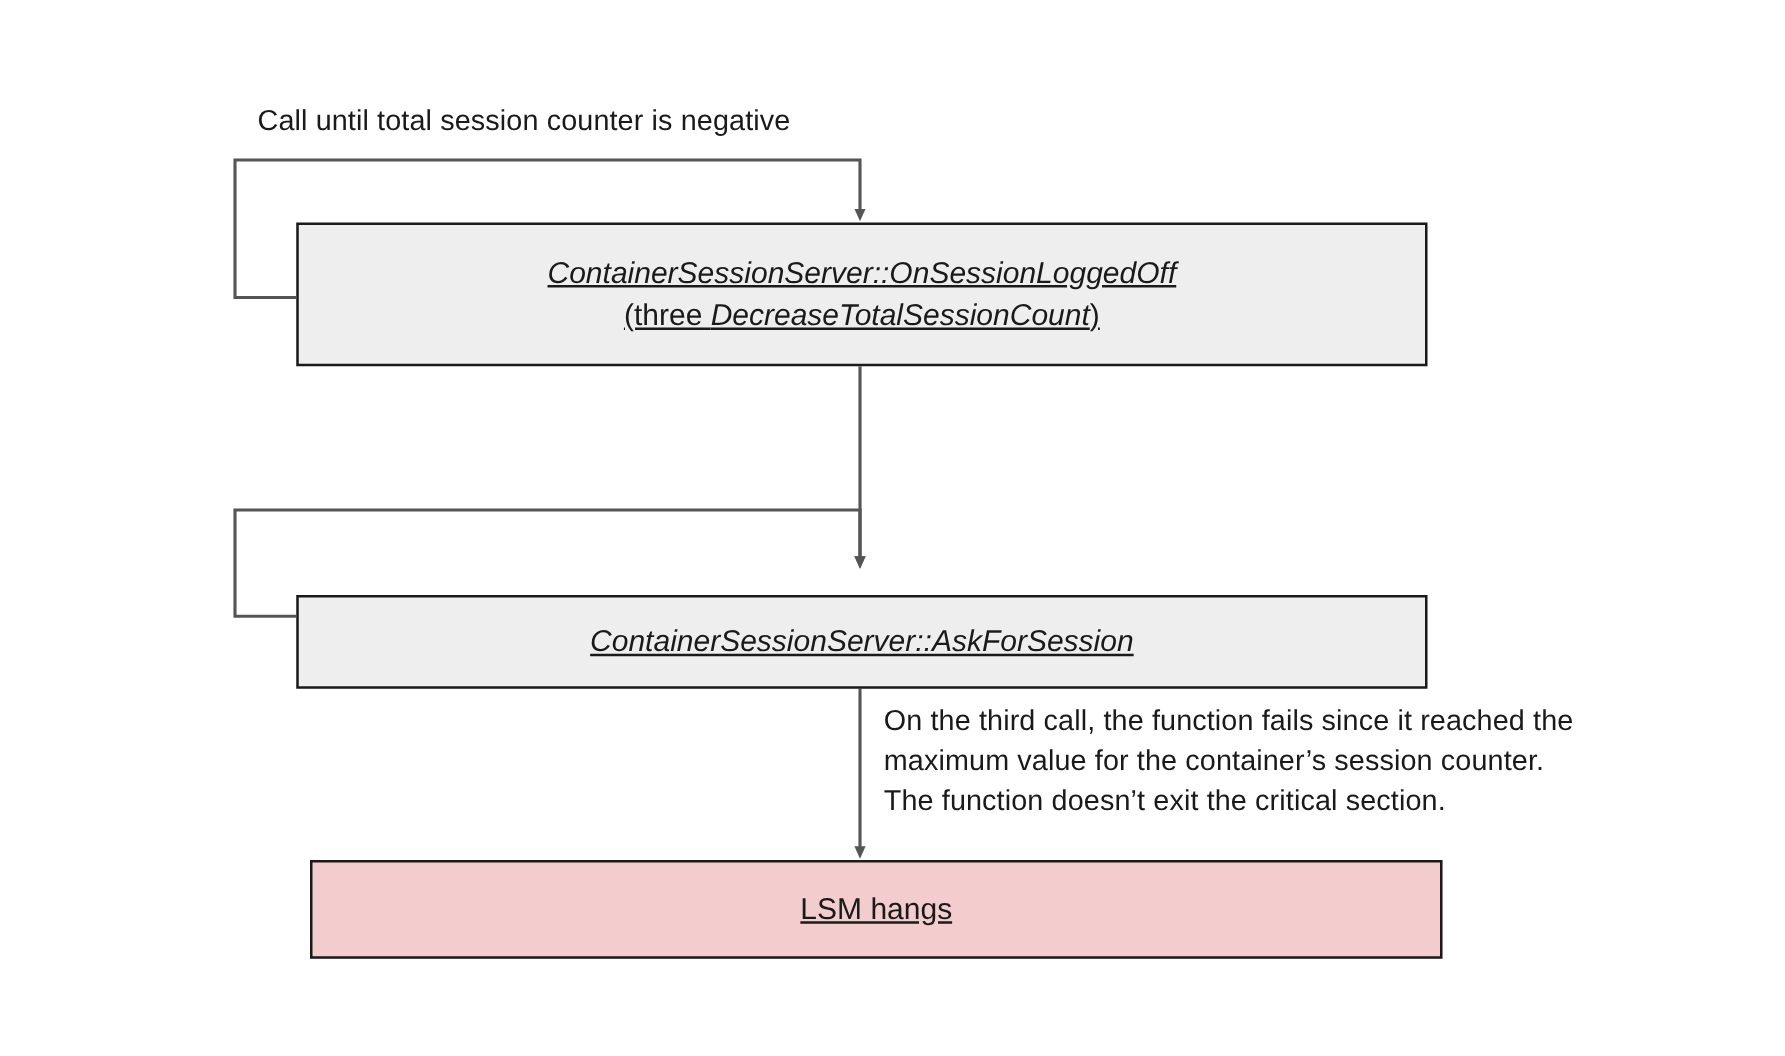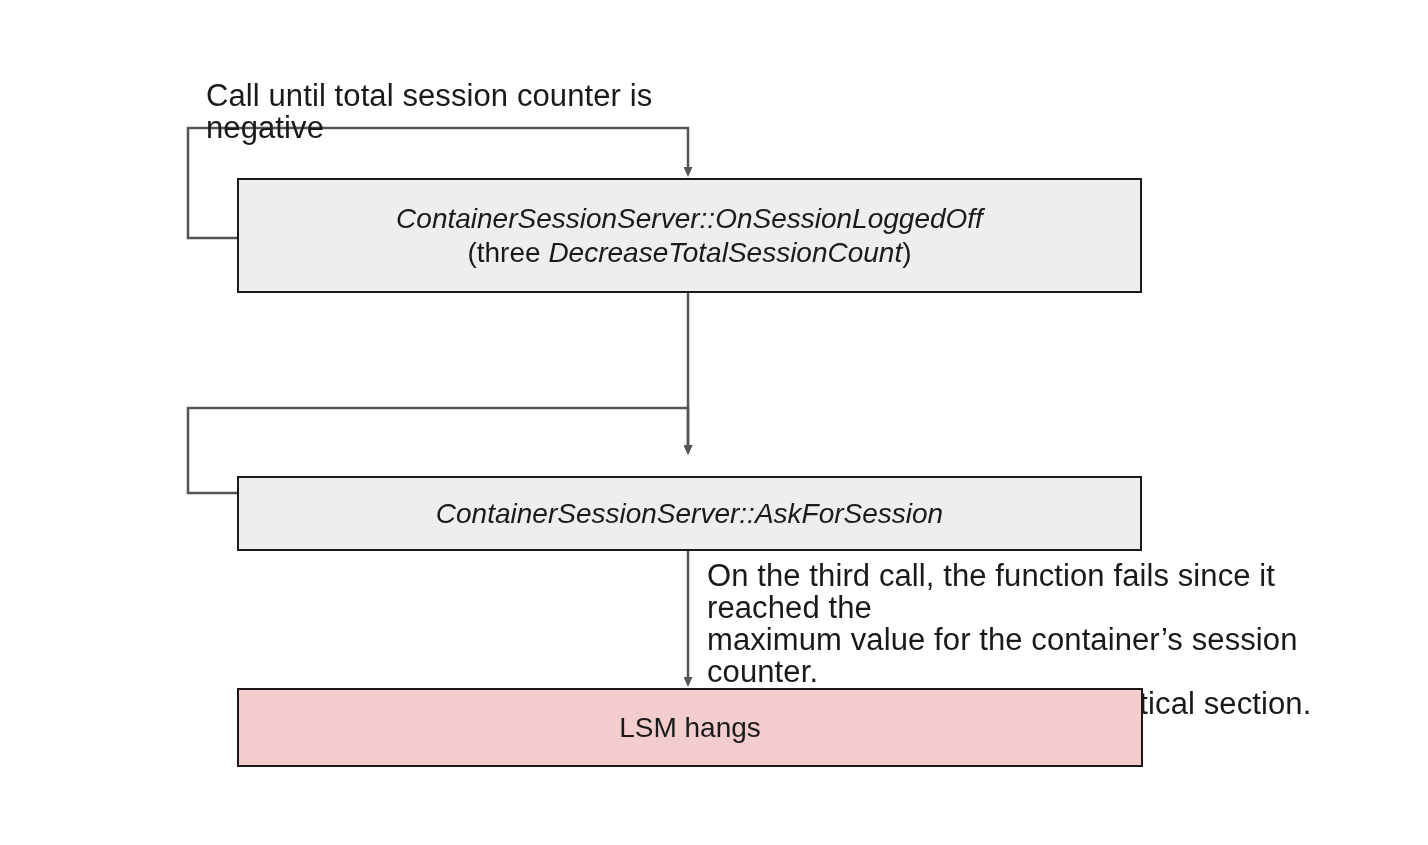--- a/index.html
+++ b/index.html
@@ -20,47 +20,49 @@
   }
   #flow-svg {
     position: absolute;
     left: 0;
     top: 0;
     width: 1428px;
     height: 845px;
   }
   .note {
     position: absolute;
-    font-size: 31px;
+    font-size: 23px;
     line-height: 32px;
     color: #1a1a1a;
     white-space: pre-line;
     letter-spacing: 0.1px;
   }
   .node {
     position: absolute;
     box-sizing: border-box;
     display: flex;
     flex-direction: column;
     align-items: center;
     justify-content: center;
     border: 2px solid #1a1a1a;
     text-align: center;
   }
   .node-process {
     background: #eeeeee;
   }
   .node-error {
     background: #f3cdcd;
+    margin-left: 11px;
   }
   .node-line {
-    font-size: 28px;
+    font-size: 24px;
     line-height: 34px;
     font-style: italic;
     white-space: nowrap;
+    text-decoration: underline;
   }
   .node-line.plain {
     font-style: normal;
   }
   .node-line.plain em {
     font-style: italic;
   }
 </style>
 </head>
 <body>

